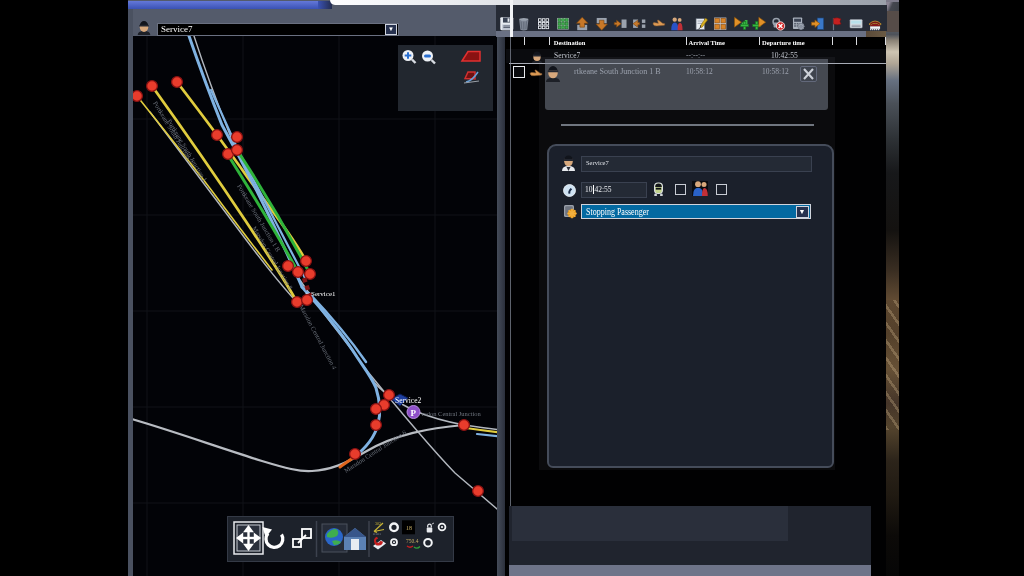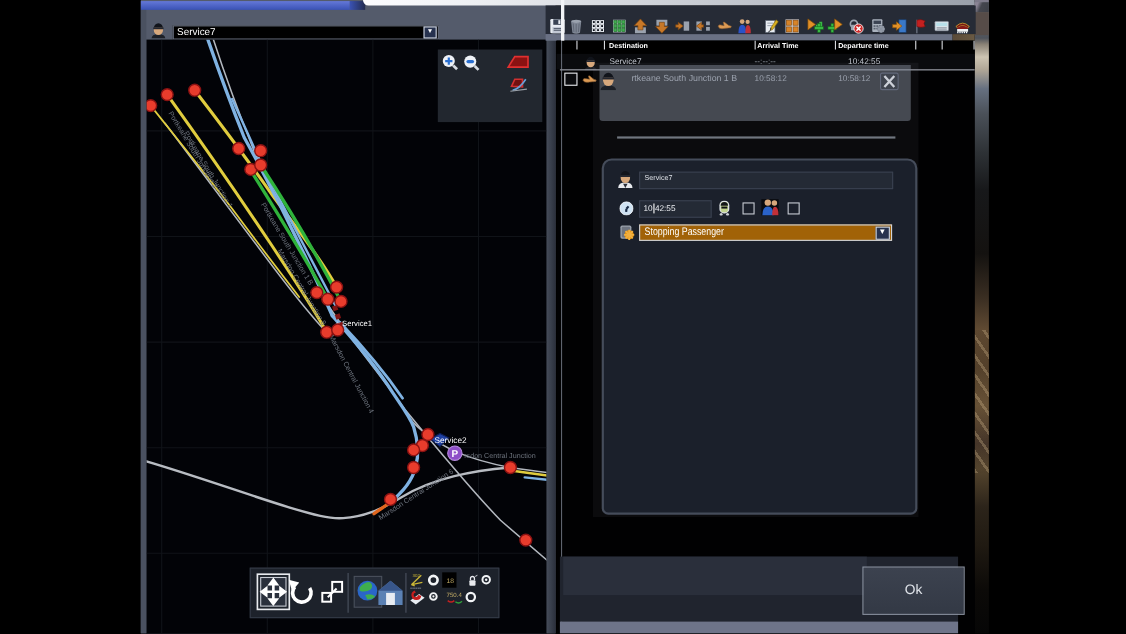--- a/index.html
+++ b/index.html
@@ -1,17 +1,17 @@
 <!DOCTYPE html>
 <html><head>
 <meta charset="utf-8">
 <style>
 html,body{margin:0;padding:0;background:#000;width:1024px;height:576px;overflow:hidden;
 font-family:"Liberation Sans",sans-serif;}
-#stage{position:absolute;left:0;top:0;width:1024px;height:576px;background:#000;overflow:hidden;}
+#stage{position:absolute;left:0;top:0;width:1024px;height:576px;background:#000;overflow:hidden;font-family:Liberation Serif, serif;}
 .abs{position:absolute;}
 </style>
 </head>
 <body>
 <div id="stage">
 
 <div class="abs" id="mappanel" style="left:128px;top:0;width:377px;height:576px;background:#545b6b;">
 
   <div class="abs" style="left:0;top:1px;width:190px;height:8px;background:linear-gradient(#6478d8,#3a52b4);"></div>
   <div class="abs" style="left:190px;top:1px;width:14px;height:8px;background:linear-gradient(90deg,#3a52b4,#232c4e);"></div>
@@ -477,25 +477,24 @@
       <circle cx="9" cy="9.5" r="4.2" fill="#e8940e"></circle>
       <circle cx="9" cy="9.5" r="1.6" fill="#b86a08"></circle>
       <g stroke="#f2b040" stroke-width="1.6">
             <line x1="9" y1="4.8" x2="9" y2="14.2"></line>
             <line x1="4.3" y1="9.5" x2="13.7" y2="9.5"></line>
             <line x1="5.7" y1="6.2" x2="12.3" y2="12.8"></line>
             <line x1="12.3" y1="6.2" x2="5.7" y2="12.8"></line>
           </g>
     </svg>
   </div>
-  <div class="abs" style="left:42px;top:147px;width:228px;height:13px;background:#a16207;border:1px solid #d0d4dc;">
+  <div class="abs" style="left:42px;top:147px;width:228px;height:13px;background:#0369a1;border:1px solid #d0d4dc;">
     <span class="abs" style="left:4px;top:0.5px;color:#fff;font-size:10px;transform:scaleX(0.8);transform-origin:0 50%;">Stopping Passenger</span>
     <span class="abs" style="right:1.5px;top:1px;width:11px;height:10px;background:#27324f;border:1px solid #cfd4de;color:#fff;font-size:7px;text-align:center;line-height:10px;">▼</span>
   </div>
 </div>
 
 <div class="abs" style="left:509px;top:506px;width:362px;height:59px;background:#20242e;">
   <div class="abs" style="left:3px;top:0;width:276px;height:35px;background:#2a2f3b;"></div>
 </div>
 <div class="abs" style="left:509px;top:565px;width:362px;height:11px;background:#6e7489;"></div>
-<div class="abs" style="left:784px;top:515px;width:91px;height:42px;background:linear-gradient(#3c424f,#333945);border:1px solid #8a92a0;color:#dfe3e9;font-size:12.5px;text-align:center;line-height:40px;">Ok</div>
 
 </div>
 
 </body></html>

